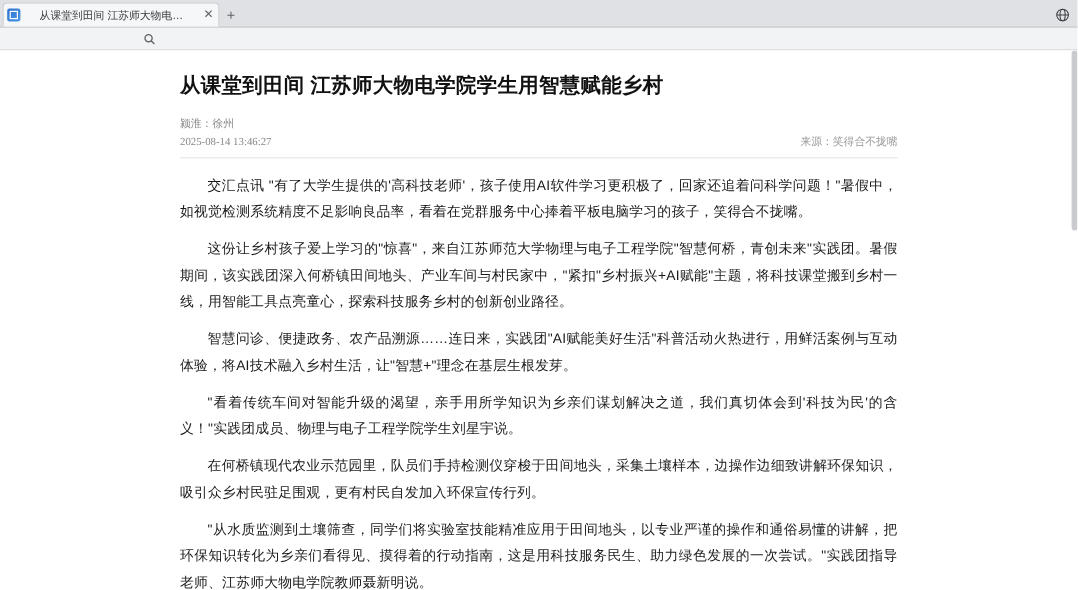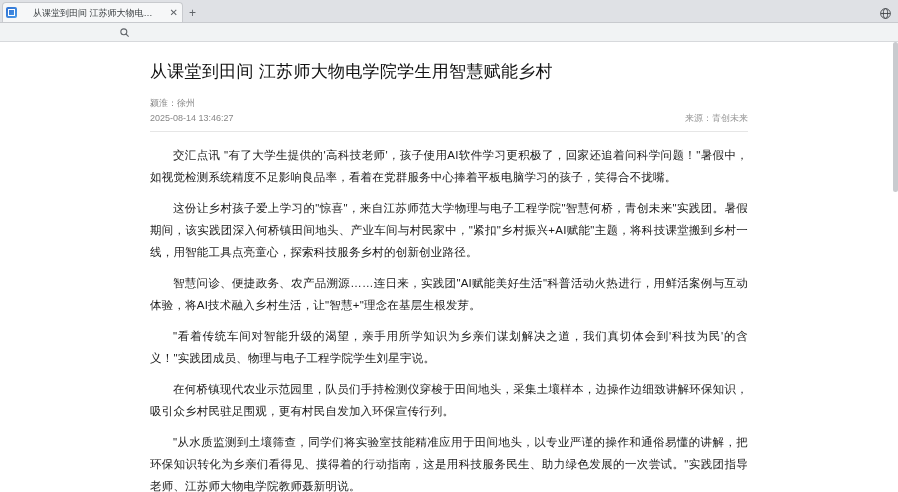--- a/index.html
+++ b/index.html
@@ -114,40 +114,41 @@
     position: relative;
   }
   .content {
     width: 598px;
     margin: 0 auto;
     padding-top: 18px;
     box-sizing: border-box;
   }
   .headline {
     font-size: 17px;
-    font-weight: normal;
+    font-weight: bold;
     color: #111111;
     line-height: 24px;
     letter-spacing: 0.3px;
     margin: 0 0 12px 0;
     font-family: "Liberation Sans", sans-serif;
   }
   .byline {
     font-size: 9px;
     color: #888888;
     line-height: 14px;
     margin-bottom: 1px;
   }
   .meta-row {
     display: flex;
     justify-content: space-between;
     align-items: baseline;
     border-bottom: 1px solid #e6e6e6;
     padding-bottom: 6px;
     margin-bottom: 12px;
+    font-family: Liberation Serif, serif;
   }
   .timestamp {
     font-size: 9px;
     color: #888888;
     line-height: 14px;
   }
   .source {
     font-size: 9px;
     color: #999999;
     line-height: 14px;
@@ -208,21 +209,21 @@
     </svg>
   </span>
 </div>
 
 <div class="page">
   <div class="content">
     <h1 class="headline">从课堂到田间 江苏师大物电学院学生用智慧赋能乡村</h1>
     <div class="byline">颍淮：徐州</div>
     <div class="meta-row">
       <div class="timestamp">2025-08-14 13:46:27</div>
-      <div class="source">来源：青创未来</div>
+      <div class="source">来源：笑得合不拢嘴</div>
     </div>
     <div class="article">
       <p>交汇点讯 "有了大学生提供的'高科技老师'，孩子使用AI软件学习更积极了，回家还追着问科学问题！"暑假中，如视觉检测系统精度不足影响良品率，看着在党群服务中心捧着平板电脑学习的孩子，笑得合不拢嘴。</p>
       <p>这份让乡村孩子爱上学习的"惊喜"，来自江苏师范大学物理与电子工程学院"智慧何桥，青创未来"实践团。暑假期间，该实践团深入何桥镇田间地头、产业车间与村民家中，"紧扣"乡村振兴+AI赋能"主题，将科技课堂搬到乡村一线，用智能工具点亮童心，探索科技服务乡村的创新创业路径。</p>
       <p>智慧问诊、便捷政务、农产品溯源……连日来，实践团"AI赋能美好生活"科普活动火热进行，用鲜活案例与互动体验，将AI技术融入乡村生活，让"智慧+"理念在基层生根发芽。</p>
       <p>"看着传统车间对智能升级的渴望，亲手用所学知识为乡亲们谋划解决之道，我们真切体会到'科技为民'的含义！"实践团成员、物理与电子工程学院学生刘星宇说。</p>
       <p>在何桥镇现代农业示范园里，队员们手持检测仪穿梭于田间地头，采集土壤样本，边操作边细致讲解环保知识，吸引众乡村民驻足围观，更有村民自发加入环保宣传行列。</p>
       <p>"从水质监测到土壤筛查，同学们将实验室技能精准应用于田间地头，以专业严谨的操作和通俗易懂的讲解，把环保知识转化为乡亲们看得见、摸得着的行动指南，这是用科技服务民生、助力绿色发展的一次尝试。"实践团指导老师、江苏师大物电学院教师聂新明说。</p>
     </div>
   </div>

